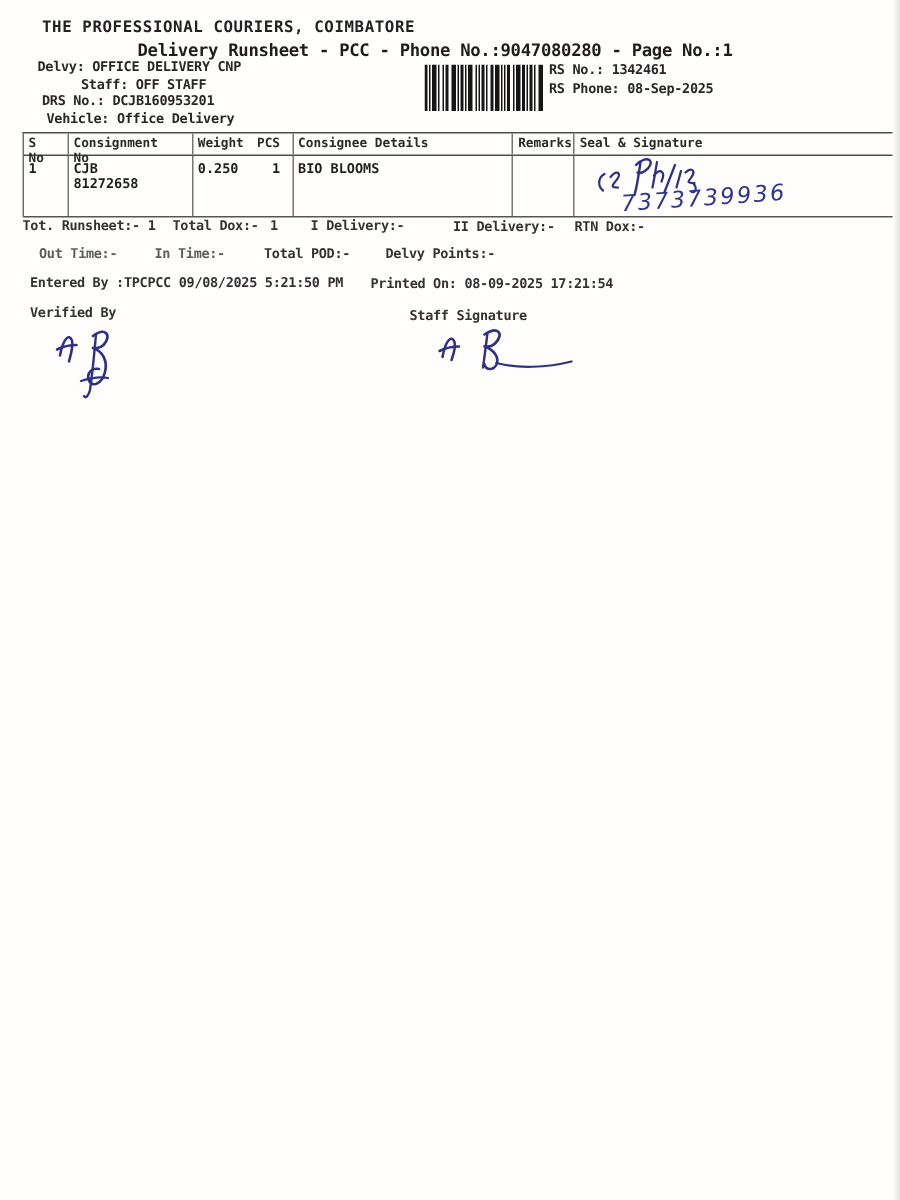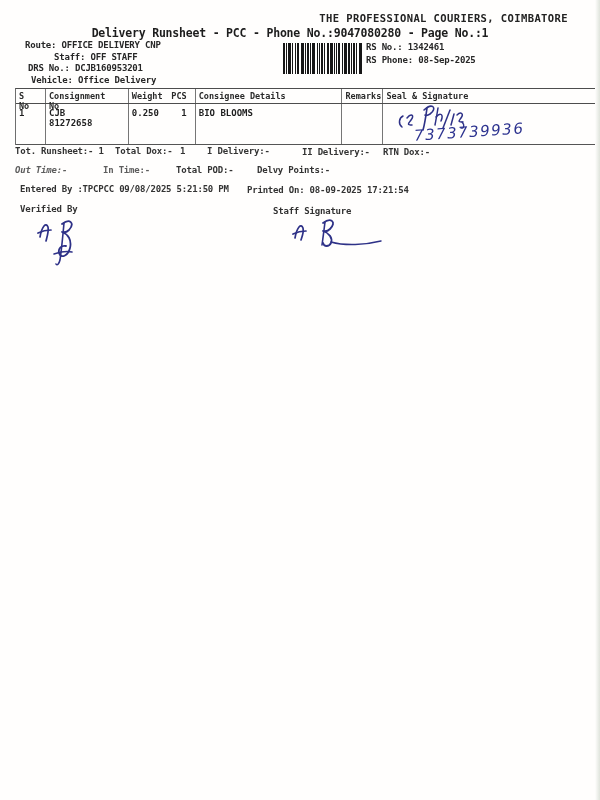--- a/index.html
+++ b/index.html
@@ -5,21 +5,21 @@
   html,body{margin:0;padding:0;}
   body{
     width:600px;height:800px;position:relative;overflow:hidden;
     background:#fffefd;
     font-family:"DejaVu Sans Mono","Liberation Mono",monospace;
     color:#2e2e2e;
     -webkit-font-smoothing:antialiased;
   }
   .abs{position:absolute;white-space:nowrap;}
   
-  .title1{top:12px;left:0;width:568px;text-align:right;padding-left:28px;box-sizing:border-box;
+  .title1{top:12px;left:0;width:568px;text-align:left;padding-left:28px;box-sizing:border-box;
           font-size:10.5px;font-weight:bold;letter-spacing:.4px;color:#222;}
   .title2{top:26px;left:0;width:568px;text-align:center;padding-left:12px;box-sizing:border-box;
           font-size:11.5px;font-weight:bold;letter-spacing:-.2px;color:#1d1d1d;}
   
   .meta{font-size:9px;font-weight:bold;color:#272727;letter-spacing:-.2px;}
   
   .barcode{top:43px;left:283px;width:80px;height:31px;display:flex;align-items:stretch;overflow:hidden;}
   .bc-bar{background:#161616;height:100%;flex:none;}
   .bc-gap{background:transparent;height:100%;flex:none;}
   
@@ -46,21 +46,21 @@
   .scan-edge{position:absolute;top:0;right:0;width:5px;height:800px;
              background:linear-gradient(to right,rgba(222,227,219,0),#dfe4dc);}
 </style>
 </head>
 <body>
 
 <div class="abs title1">THE PROFESSIONAL COURIERS, COIMBATORE</div>
 <div class="abs title2">Delivery Runsheet - PCC - Phone No.:9047080280 - Page No.:1</div>
 
 <div class="abs meta" style="top:40px;left:25px;">
-  <span>Route:</span>
+  <span>Delvy:</span>
   <span>OFFICE DELIVERY CNP</span>
 </div>
 <div class="abs meta" style="top:52px;left:25px;margin-left:29px;">
   <span>Staff:</span>
   <span>OFF STAFF</span>
 </div>
 <div class="abs meta" style="top:63px;left:28px;">
   <span>DRS No.:</span>
   <span>DCJB160953201</span>
 </div>
@@ -174,21 +174,21 @@
 </svg>
 <div class="abs phone">7373739936</div>
 
 <div class="abs sum" style="top:146px;left:15px;">Tot. Runsheet:- 1</div>
 <div class="abs sum" style="top:146px;left:115px;">Total Dox:-</div>
 <div class="abs sum" style="top:146px;left:180px;">1</div>
 <div class="abs sum" style="top:146px;left:207px;">I Delivery:-</div>
 <div class="abs sum" style="top:147px;left:302px;">II Delivery:-</div>
 <div class="abs sum" style="top:147px;left:383px;">RTN Dox:-</div>
 
-<div class="abs sum faded" style="top:165px;left:15px;font-style:italic;">Out Time:-</div>
+<div class="abs sum faded" style="top:165px;left:26px;">Out Time:-</div>
 <div class="abs sum faded" style="top:165px;left:103px;">In Time:-</div>
 <div class="abs sum" style="top:165px;left:176px;text-align:right;">Total POD:-</div>
 <div class="abs sum" style="top:165px;left:257px;">Delvy Points:-</div>
 
 <div class="abs sum" style="top:184px;left:20px;">Entered By :TPCPCC 09/08/2025 5:21:50 PM</div>
 <div class="abs sum" style="top:185px;left:247px;">Printed On: 08-09-2025 17:21:54</div>
 <div class="abs sum" style="top:204px;left:20px;">Verified By</div>
 <div class="abs sum" style="top:206px;left:273px;">Staff Signature</div>
 
 <svg class="abs" style="top:216px;left:30px;" width="60" height="52" viewBox="0 0 60 52">

